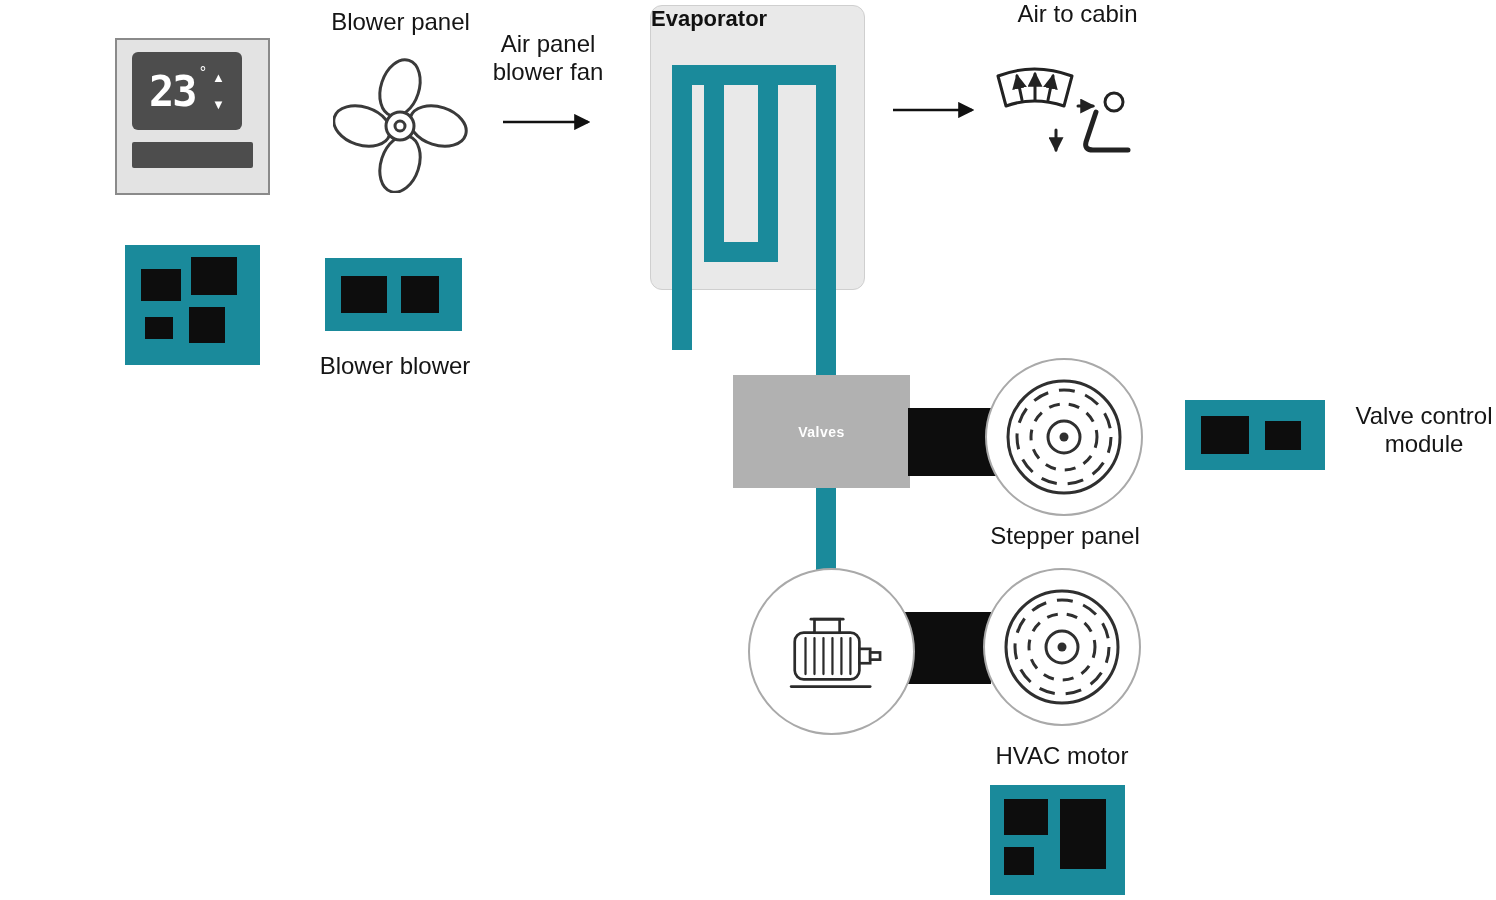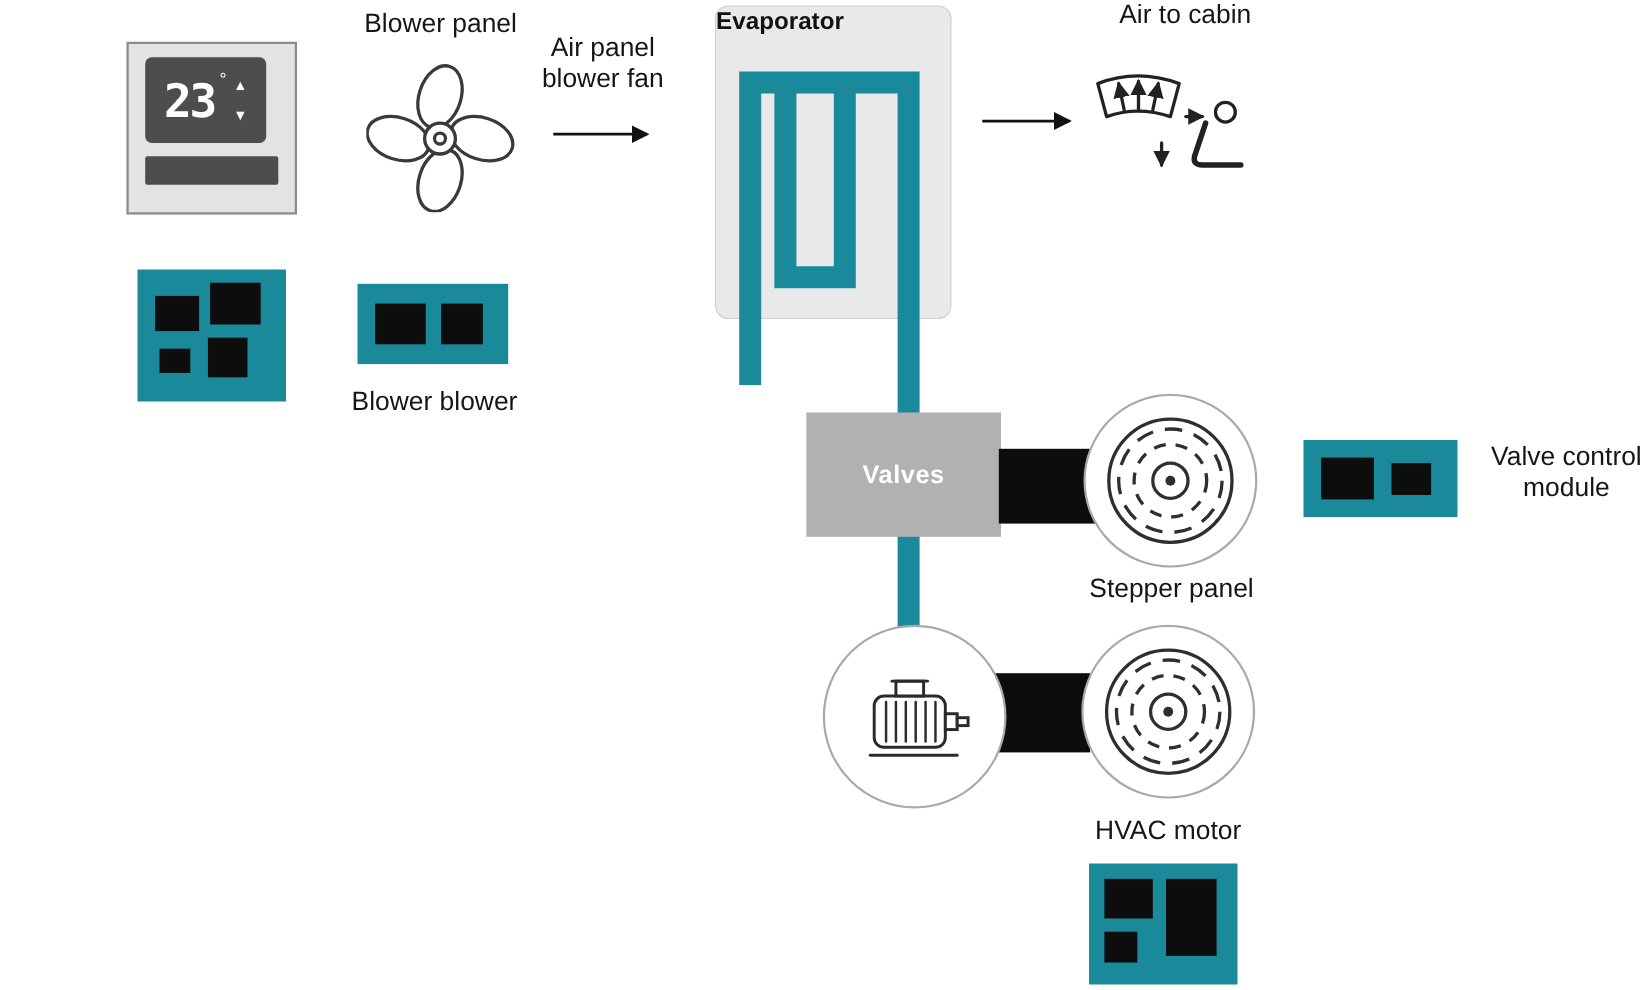--- a/index.html
+++ b/index.html
@@ -25,21 +25,21 @@
     display:flex;align-items:center;justify-content:center;gap:4px;color:#fff;}
   .display .val{font-family:"DejaVu Sans Mono",monospace;font-weight:bold;font-size:42px;letter-spacing:-2px;}
   .display .unit{font-size:16px;align-self:flex-start;margin-top:12px;}
   .display .arrows{display:flex;flex-direction:column;gap:14px;font-size:13px;line-height:1;margin-left:2px;}
   .panel-bar{background:var(--display_gray);height:26px;width:121px;margin-top:12px;border-radius:2px;}
   
   .evaporator{background:var(--evaporator_gray);border:1.5px solid #cfcfcf;border-radius:12px;}
   .evap-title{font-weight:bold;font-size:22px;color:#111;text-align:left;margin-top:0;}
   
   .valves{background:var(--valves_gray);display:flex;align-items:center;justify-content:center;}
-  .valves-text{color:#fff;font-weight:bold;font-size:23px;letter-spacing:.5px;}
+  .valves-text{color:#fff;font-weight:bold;font-size:14px;letter-spacing:.5px;}
 </style>
 </head>
 <body>
 
 <div class="canvas">
 
   <svg class="abs pipes" style="left:0;top:0;" width="1496" height="900" viewBox="0 0 1496 900">
     <defs>
       <marker id="arrowhead" viewBox="0 0 10 10" refX="8.5" refY="5" markerWidth="6.5" markerHeight="6.5" orient="auto">
         <path d="M0,0 L10,5 L0,10 z" fill="#111"></path>

